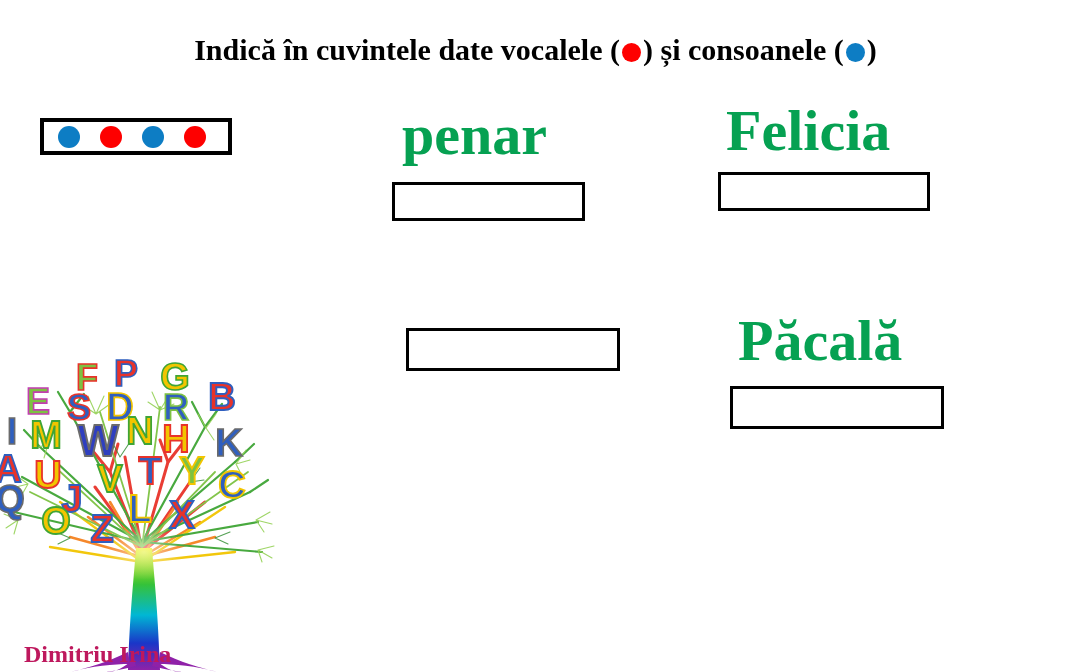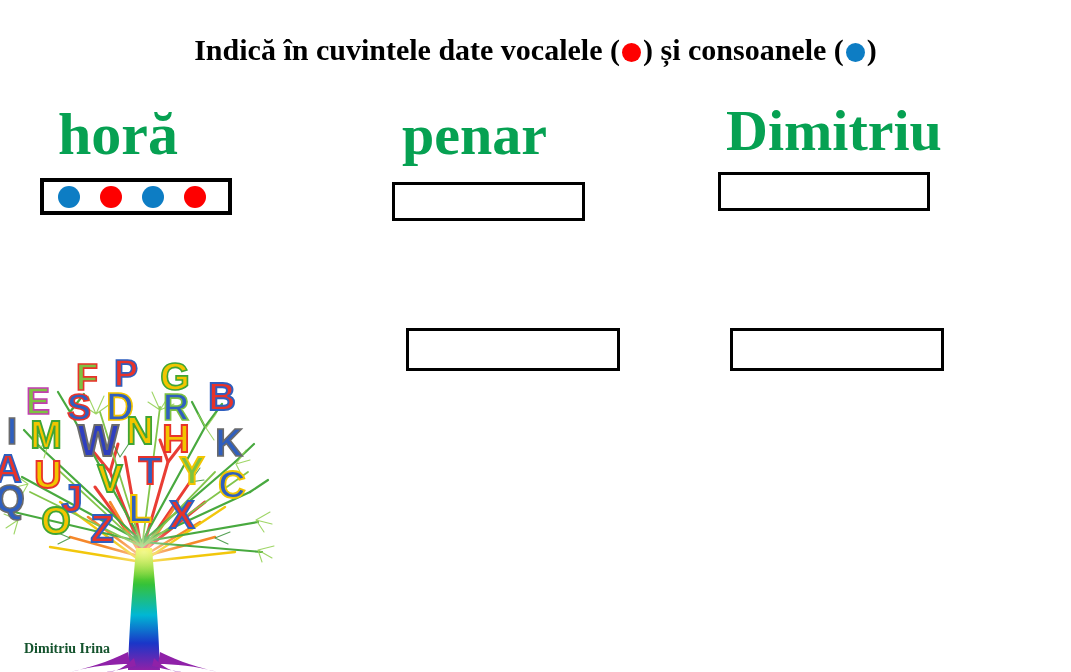--- a/index.html
+++ b/index.html
@@ -100,57 +100,57 @@
   }
   #alphabet-tree svg { display: block; }
 
   
   .watermark {
     position: absolute;
     left: 24px;
     top: 641px;
     font-family: "Liberation Serif", serif;
     font-weight: bold;
-    font-size: 14px;
-    color: #14532d;
+    font-size: 24px;
+    color: #be185d;
     white-space: nowrap;
   }
 </style>
 </head>
 <body>
 
 <div class="title">
   <span>Indică în cuvintele date vocalele (</span><span class="inline-dot red"></span><span>) și consoanele (</span><span class="inline-dot blue"></span><span>)</span>
 </div>
 
 <div class="word-item" id="item-hora">
-  <div class="word-label">horă</div>
   <div class="answer-box thick">
     <span class="dot blue"></span>
     <span class="dot red"></span>
     <span class="dot blue"></span>
     <span class="dot red"></span>
   </div>
 </div>
 
 <div class="word-item" id="item-penar">
   <div class="word-label">penar</div>
   <div class="answer-box"></div>
 </div>
 
 <div class="word-item" id="item-felicia">
-  <div class="word-label">Dimitriu</div>
+  <div class="word-label">Felicia</div>
   <div class="answer-box"></div>
 </div>
 
 <div class="word-item" id="item-tomica">
   <div class="answer-box"></div>
 </div>
 
 <div class="word-item" id="item-pacala">
+  <div class="word-label">Păcală</div>
   <div class="answer-box"></div>
 </div>
 
 <div id="alphabet-tree">
   <svg width="285" height="320" viewBox="0 0 285 320" xmlns="http://www.w3.org/2000/svg">
     <defs>
       <linearGradient id="trunkGrad" x1="0" y1="1" x2="0" y2="0">
         <stop offset="0%" stop-color="#8f21a8"></stop>
         <stop offset="22%" stop-color="#1a36c8"></stop>
         <stop offset="45%" stop-color="#00b7d4"></stop>

